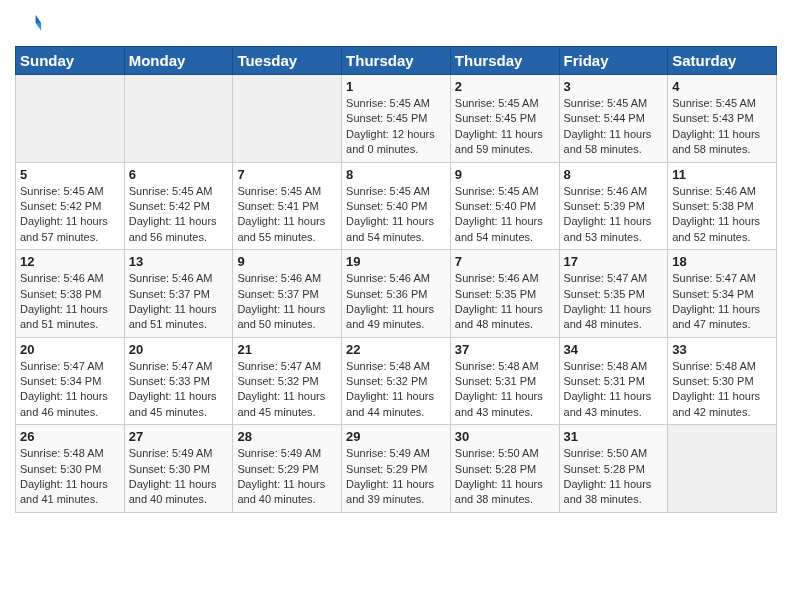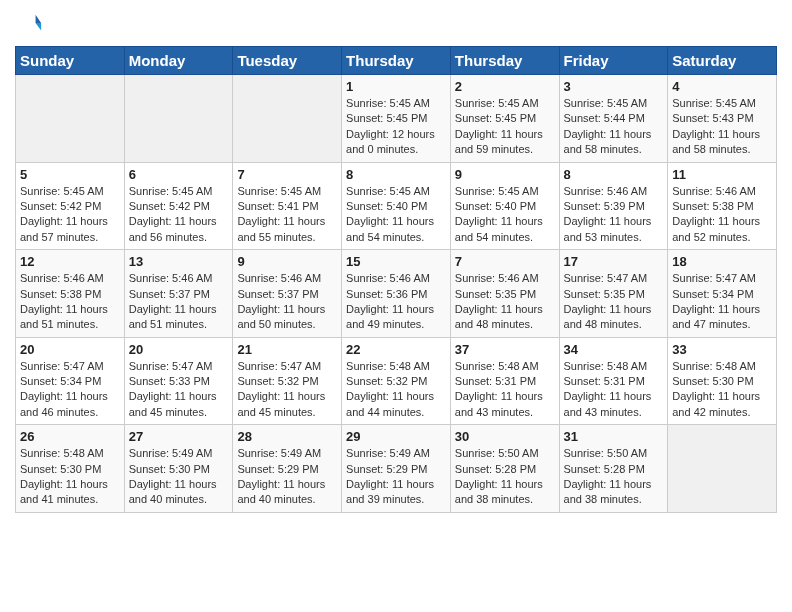--- a/index.html
+++ b/index.html
@@ -237,21 +237,21 @@
 and 51 minutes.</div>
           </td>
           <td>
             <span class="day-num">9</span>
             <div class="cell-text" style="white-space: pre-line;">Sunrise: 5:46 AM
 Sunset: 5:37 PM
 Daylight: 11 hours
 and 50 minutes.</div>
           </td>
           <td>
-            <span class="day-num">15</span>
+            <span class="day-num">19</span>
             <div class="cell-text" style="white-space: pre-line;">Sunrise: 5:46 AM
 Sunset: 5:36 PM
 Daylight: 11 hours
 and 49 minutes.</div>
           </td>
           <td>
             <span class="day-num">7</span>
             <div class="cell-text" style="white-space: pre-line;">Sunrise: 5:46 AM
 Sunset: 5:35 PM
 Daylight: 11 hours

